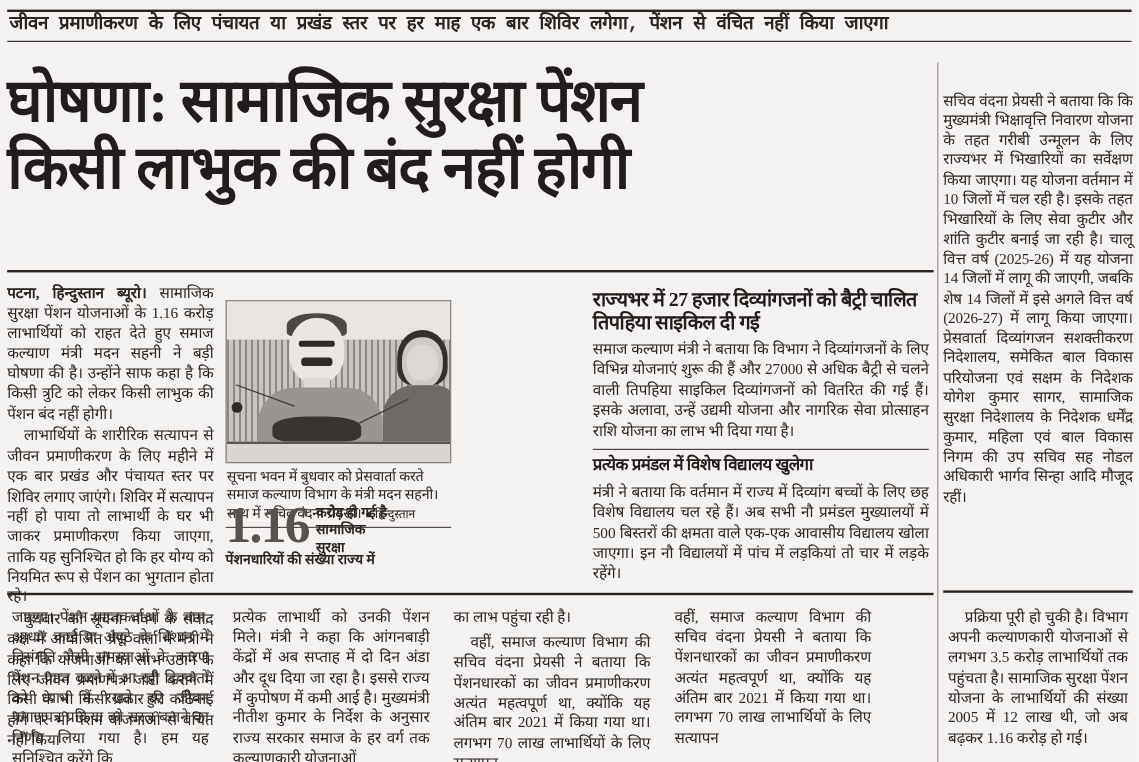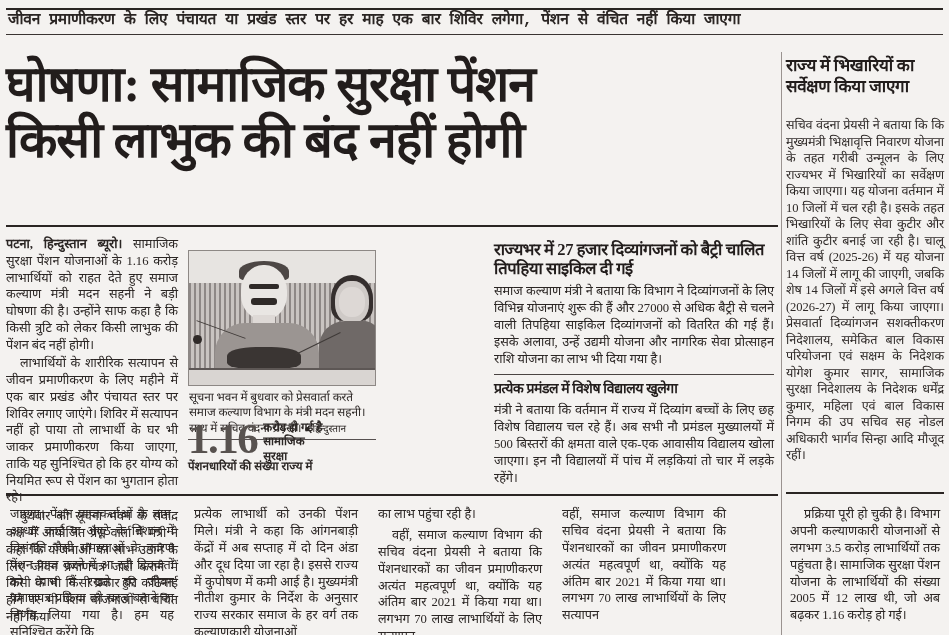--- a/index.html
+++ b/index.html
@@ -395,21 +395,20 @@
     <div class="kicker">जीवन प्रमाणीकरण के लिए पंचायत या प्रखंड स्तर पर हर माह एक बार शिविर लगेगा, पेंशन से वंचित नहीं किया जाएगा</div>
     <div class="kicker-bottom-rule"></div>
   </div>
 
   <div class="headline-zone">
     <div class="headline">घोषणा: सामाजिक सुरक्षा पेंशन</div>
     <div class="headline l2">किसी लाभुक की बंद नहीं होगी</div>
   </div>
 
   <div class="rail">
-    <div class="rail-head">राज्य में भिखारियों का सर्वेक्षण किया जाएगा</div>
     <div class="rail-body">सचिव वंदना प्रेयसी ने बताया कि कि मुख्यमंत्री भिक्षावृत्ति निवारण योजना के तहत गरीबी उन्मूलन के लिए राज्यभर में भिखारियों का सर्वेक्षण किया जाएगा। यह योजना वर्तमान में 10 जिलों में चल रही है। इसके तहत भिखारियों के लिए सेवा कुटीर और शांति कुटीर बनाई जा रही है। चालू वित्त वर्ष (2025-26) में यह योजना 14 जिलों में लागू की जाएगी, जबकि शेष 14 जिलों में इसे अगले वित्त वर्ष (2026-27) में लागू किया जाएगा। प्रेसवार्ता दिव्यांगजन सशक्तीकरण निदेशालय, समेकित बाल विकास परियोजना एवं सक्षम के निदेशक योगेश कुमार सागर, सामाजिक सुरक्षा निदेशालय के निदेशक धर्मेंद्र कुमार, महिला एवं बाल विकास निगम की उप सचिव सह नोडल अधिकारी भार्गव सिन्हा आदि मौजूद रहीं।</div>
   </div>
 
   <div class="head-rule"></div>
 
   <div class="col1">
     <p><span class="dateline">पटना, हिन्दुस्तान ब्यूरो।</span><span> सामाजिक सुरक्षा पेंशन योजनाओं के 1.16 करोड़ लाभार्थियों को राहत देते हुए समाज कल्याण मंत्री मदन सहनी ने बड़ी घोषणा की है। उन्होंने साफ कहा है कि किसी त्रुटि को लेकर किसी लाभुक की पेंशन बंद नहीं होगी।</span></p>
     <p class="ind">लाभार्थियों के शारीरिक सत्यापन से जीवन प्रमाणीकरण के लिए महीने में एक बार प्रखंड और पंचायत स्तर पर शिविर लगाए जाएंगे। शिविर में सत्यापन नहीं हो पाया तो लाभार्थी के घर भी जाकर प्रमाणीकरण किया जाएगा, ताकि यह सुनिश्चित हो कि हर योग्य को नियमित रूप से पेंशन का भुगतान होता रहे।</p>
     <p class="ind">बुधवार को सूचना भवन के संवाद कक्ष में आयोजित प्रेस वार्ता में मंत्री ने कहा कि योजनाओं का लाभ उठाने के लिए जीवन प्रमाणपत्र जारी कराने में किसी के भी किसी प्रकार की कठिनाई होने पर भी पेंशन योजनाओं से वंचित नहीं किया</p>
   </div>

